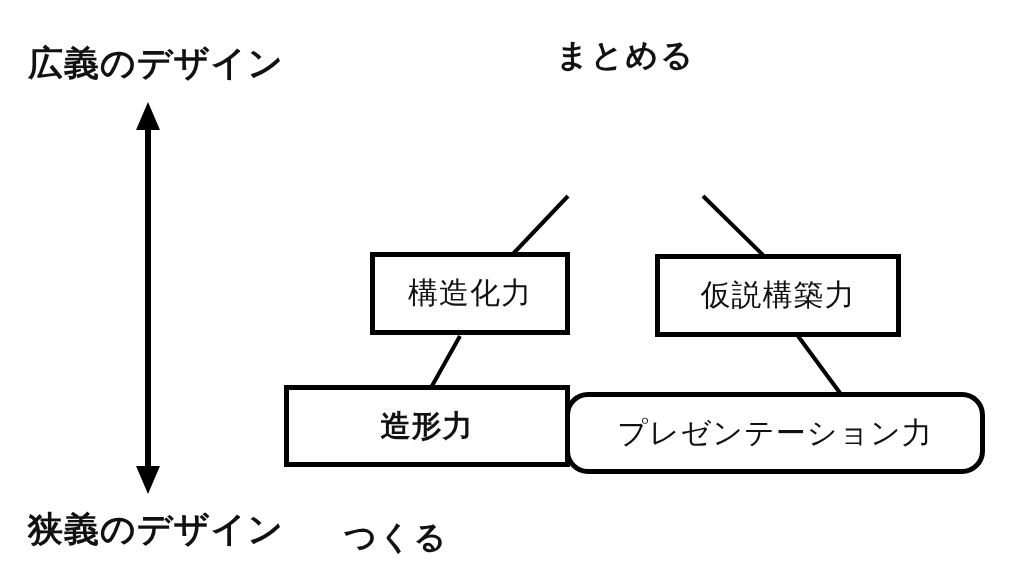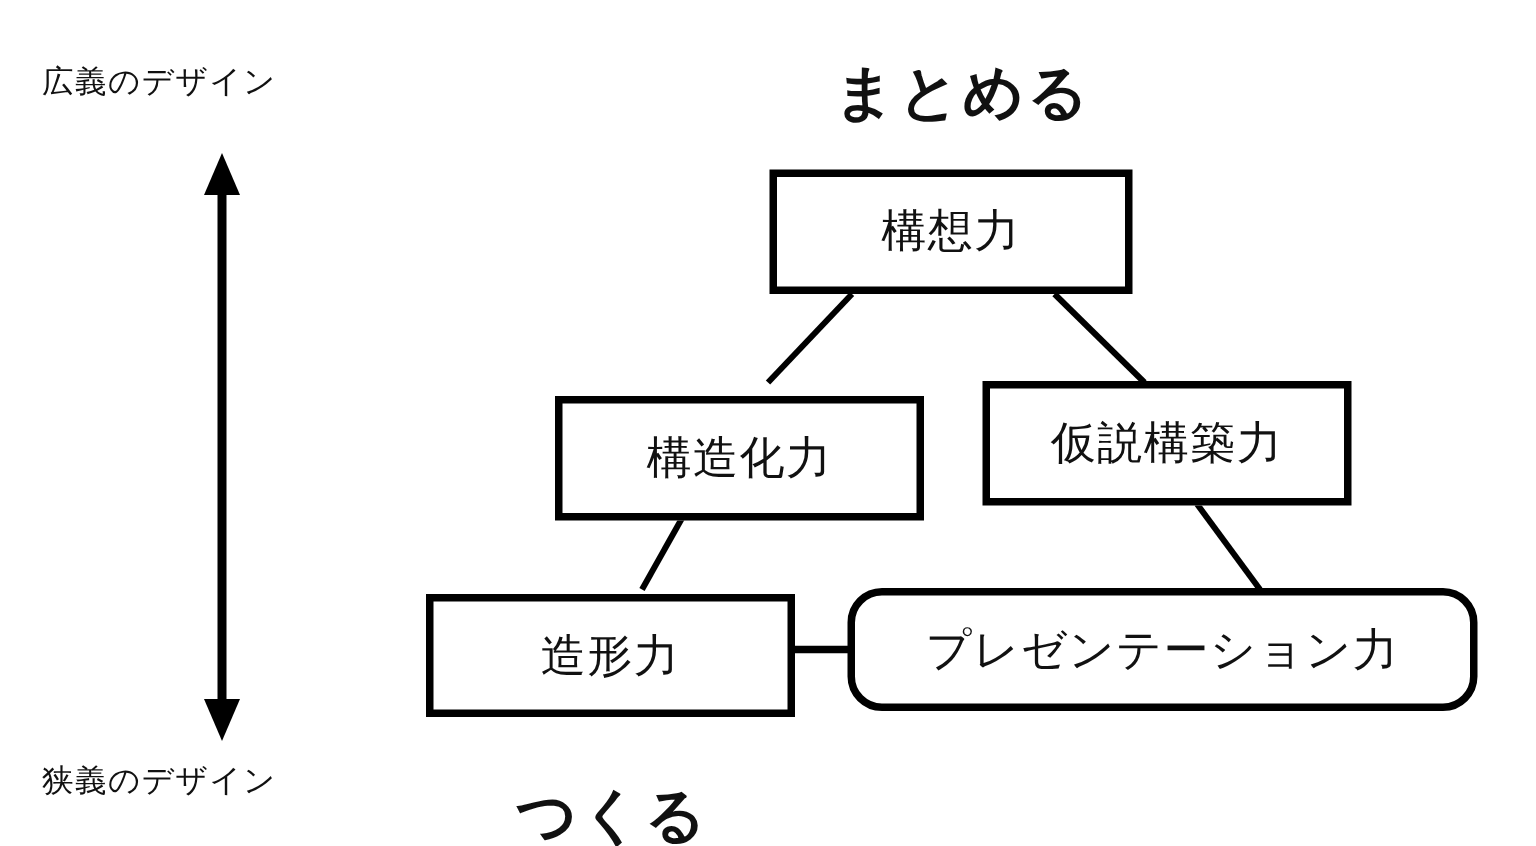--- a/index.html
+++ b/index.html
@@ -30,38 +30,38 @@
     background: #ffffff;
     display: flex;
     align-items: center;
     justify-content: center;
     font-size: 30px;
     font-weight: 500;
     letter-spacing: 1px;
     white-space: nowrap;
   }
   .box-conception   { left: 513px; top: 113px; width: 242px; height: 83px; }
-  .box-structuring  { left: 370px; top: 264px; width: 246px; height: 83px; }
+  .box-structuring  { left: 370px; top: 252px; width: 200px; height: 83px; }
   .box-hypothesis   { left: 655px; top: 254px; width: 246px; height: 83px; font-family: Liberation Serif, serif; }
-  .box-forming      { left: 284px; top: 396px; width: 246px; height: 82px; }
+  .box-forming      { left: 284px; top: 385px; width: 286px; height: 82px; font-weight: bold; }
   .box-presentation { left: 565px; top: 392px; width: 420px; height: 82px; border-radius: 23px; }
 
   .side-label {
     position: absolute;
-    font-size: 21px;
-    font-weight: 400;
+    font-size: 35px;
+    font-weight: 700;
     letter-spacing: 1px;
     white-space: nowrap;
   }
   .label-broad  { left: 28px; top: 40px; }
   .label-narrow { left: 28px; top: 506px; }
 
   .verb-label {
     position: absolute;
-    font-size: 40px;
+    font-size: 32px;
     font-weight: 700;
     letter-spacing: 2px;
     white-space: nowrap;
   }
   .label-matomeru { left: 556px; top: 34px; }
   .label-tsukuru  { left: 344px; top: 502px; margin-top: 14px; }
   .label-tsutaeru { left: 710px; top: 502px; }
 </style>
 </head>
 <body>
@@ -80,19 +80,18 @@
     <line x1="798" y1="336" x2="840" y2="393" stroke="#000" stroke-width="4"></line>
     <line x1="528" y1="433" x2="567" y2="433" stroke="#000" stroke-width="5"></line>
   </svg>
 
   <div class="side-label label-broad">広義のデザイン</div>
   <div class="side-label label-narrow">狭義のデザイン</div>
 
   <div class="verb-label label-matomeru">まとめる</div>
   <div class="verb-label label-tsukuru">つくる</div>
 
-  <div class="box box-conception">構想力</div>
   <div class="box box-structuring">構造化力</div>
   <div class="box box-hypothesis">仮説構築力</div>
   <div class="box box-forming">造形力</div>
   <div class="box box-presentation">プレゼンテーション力</div>
 
 </div>
 
 </body></html>

